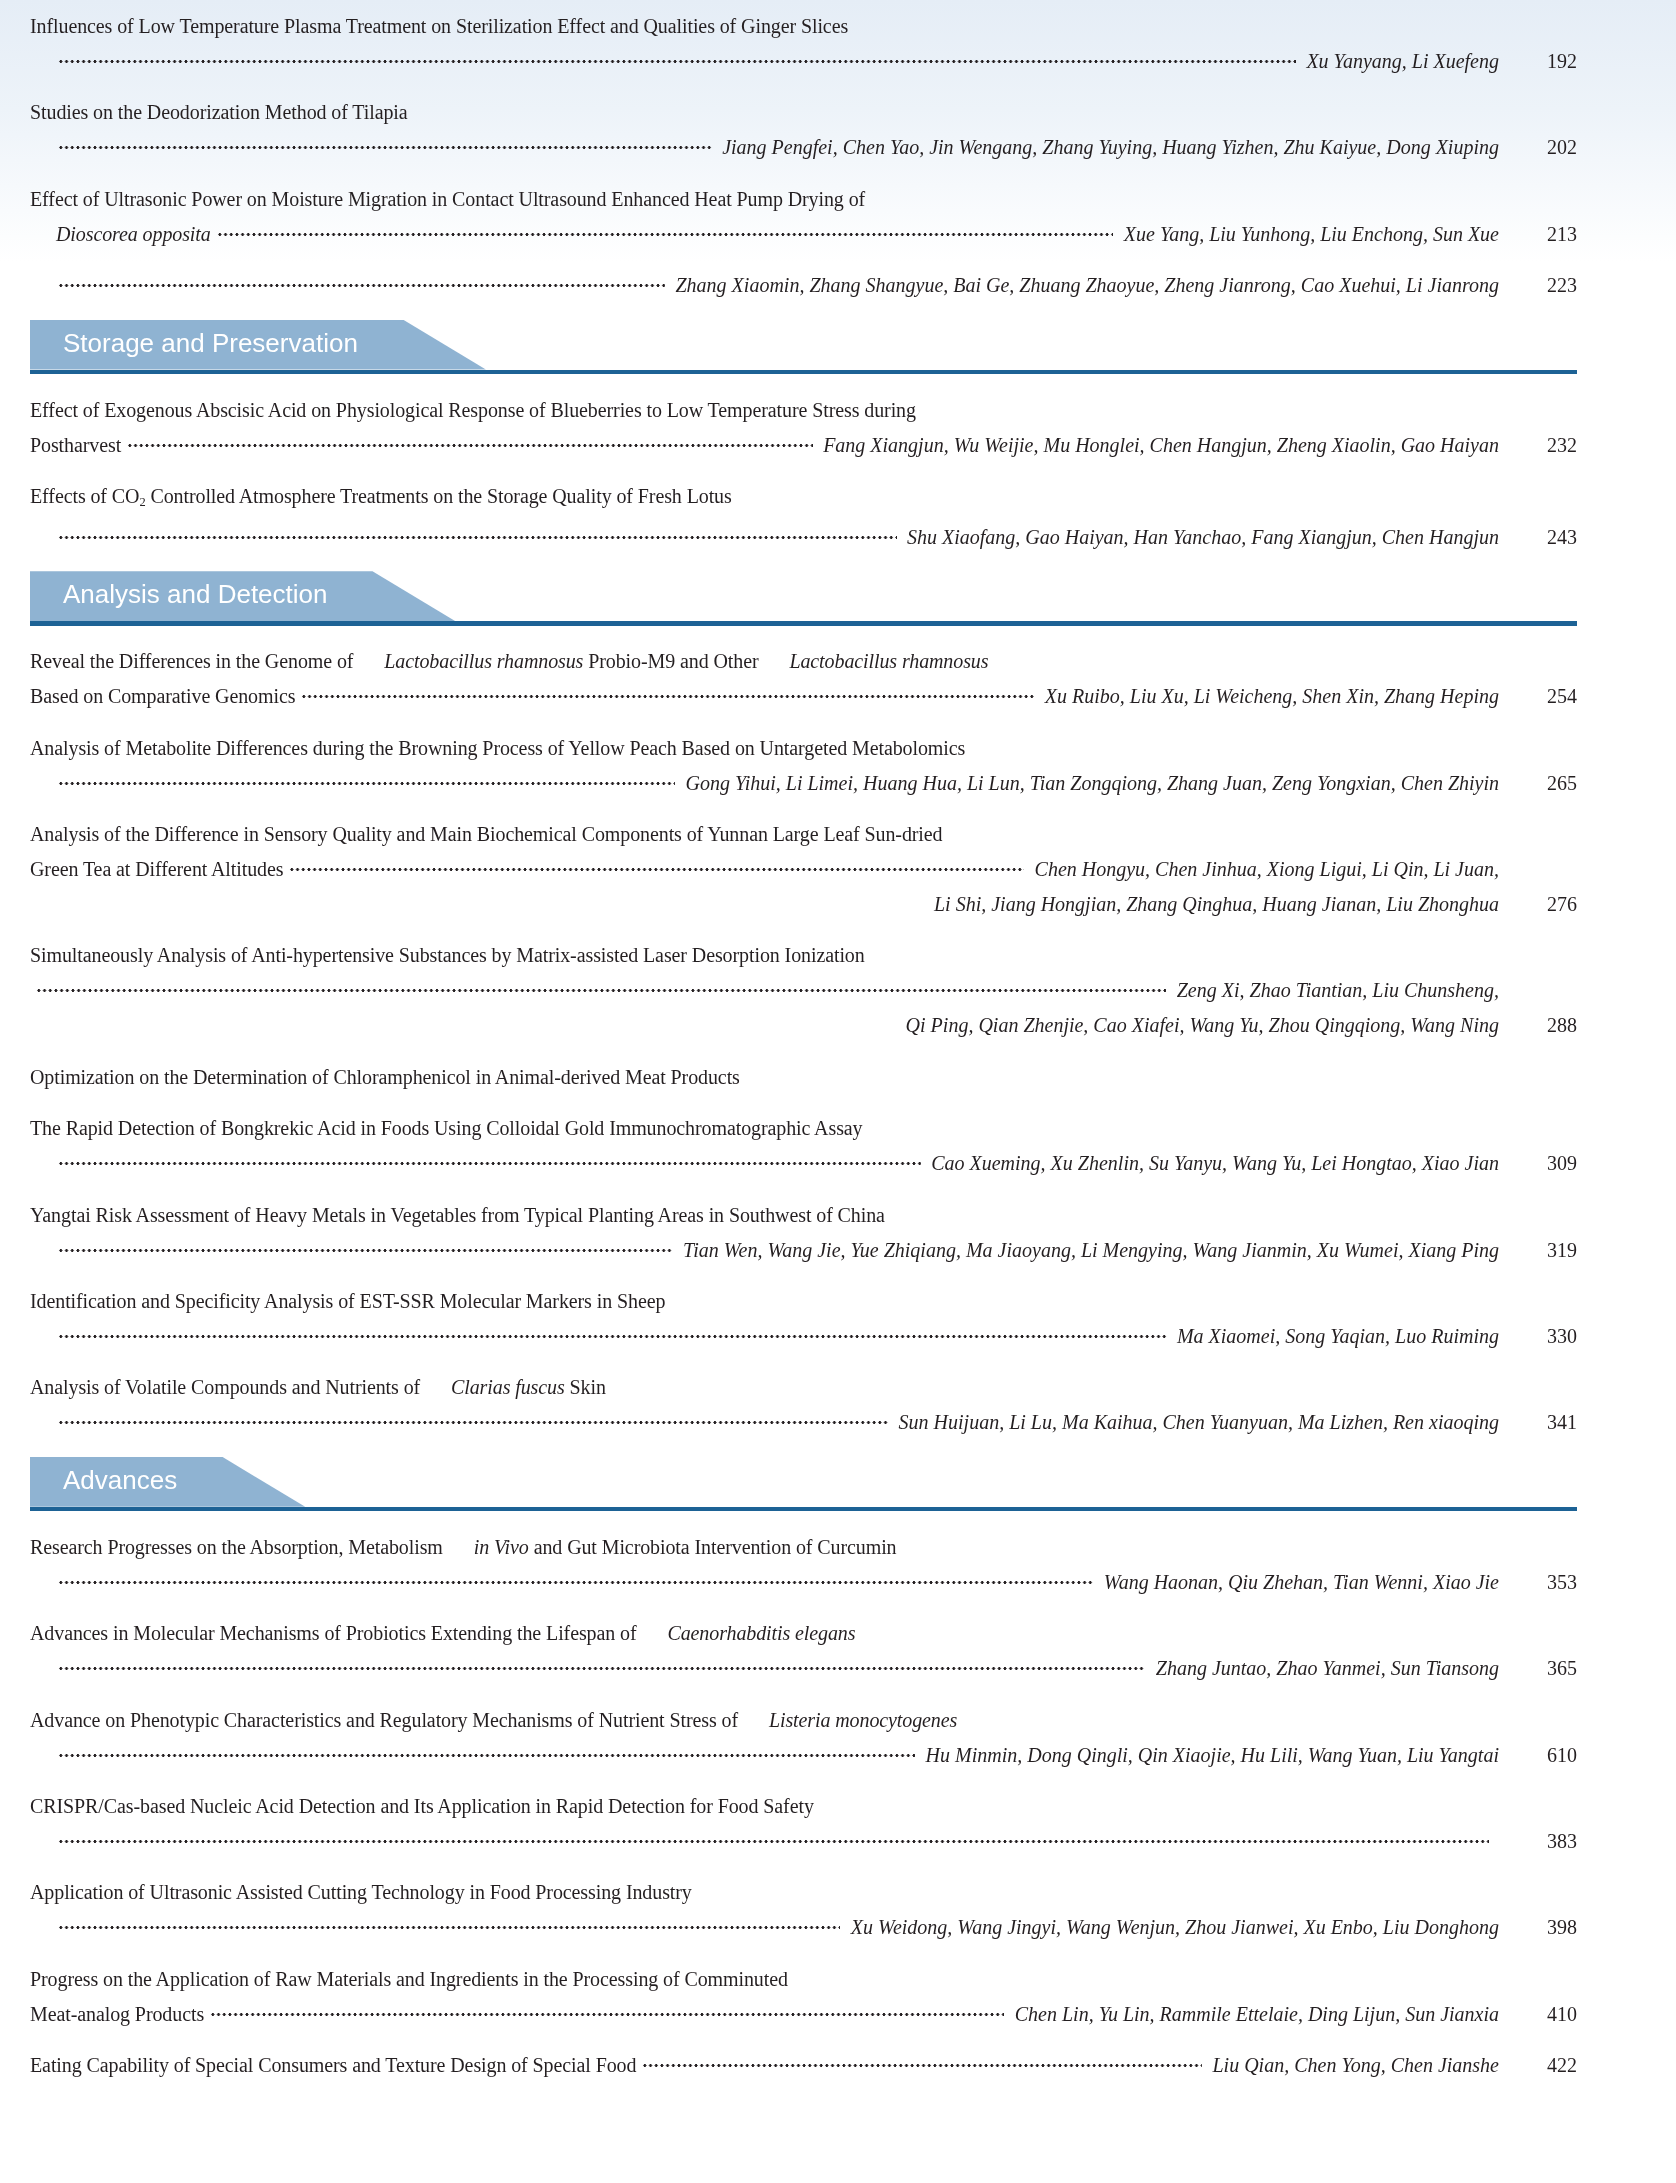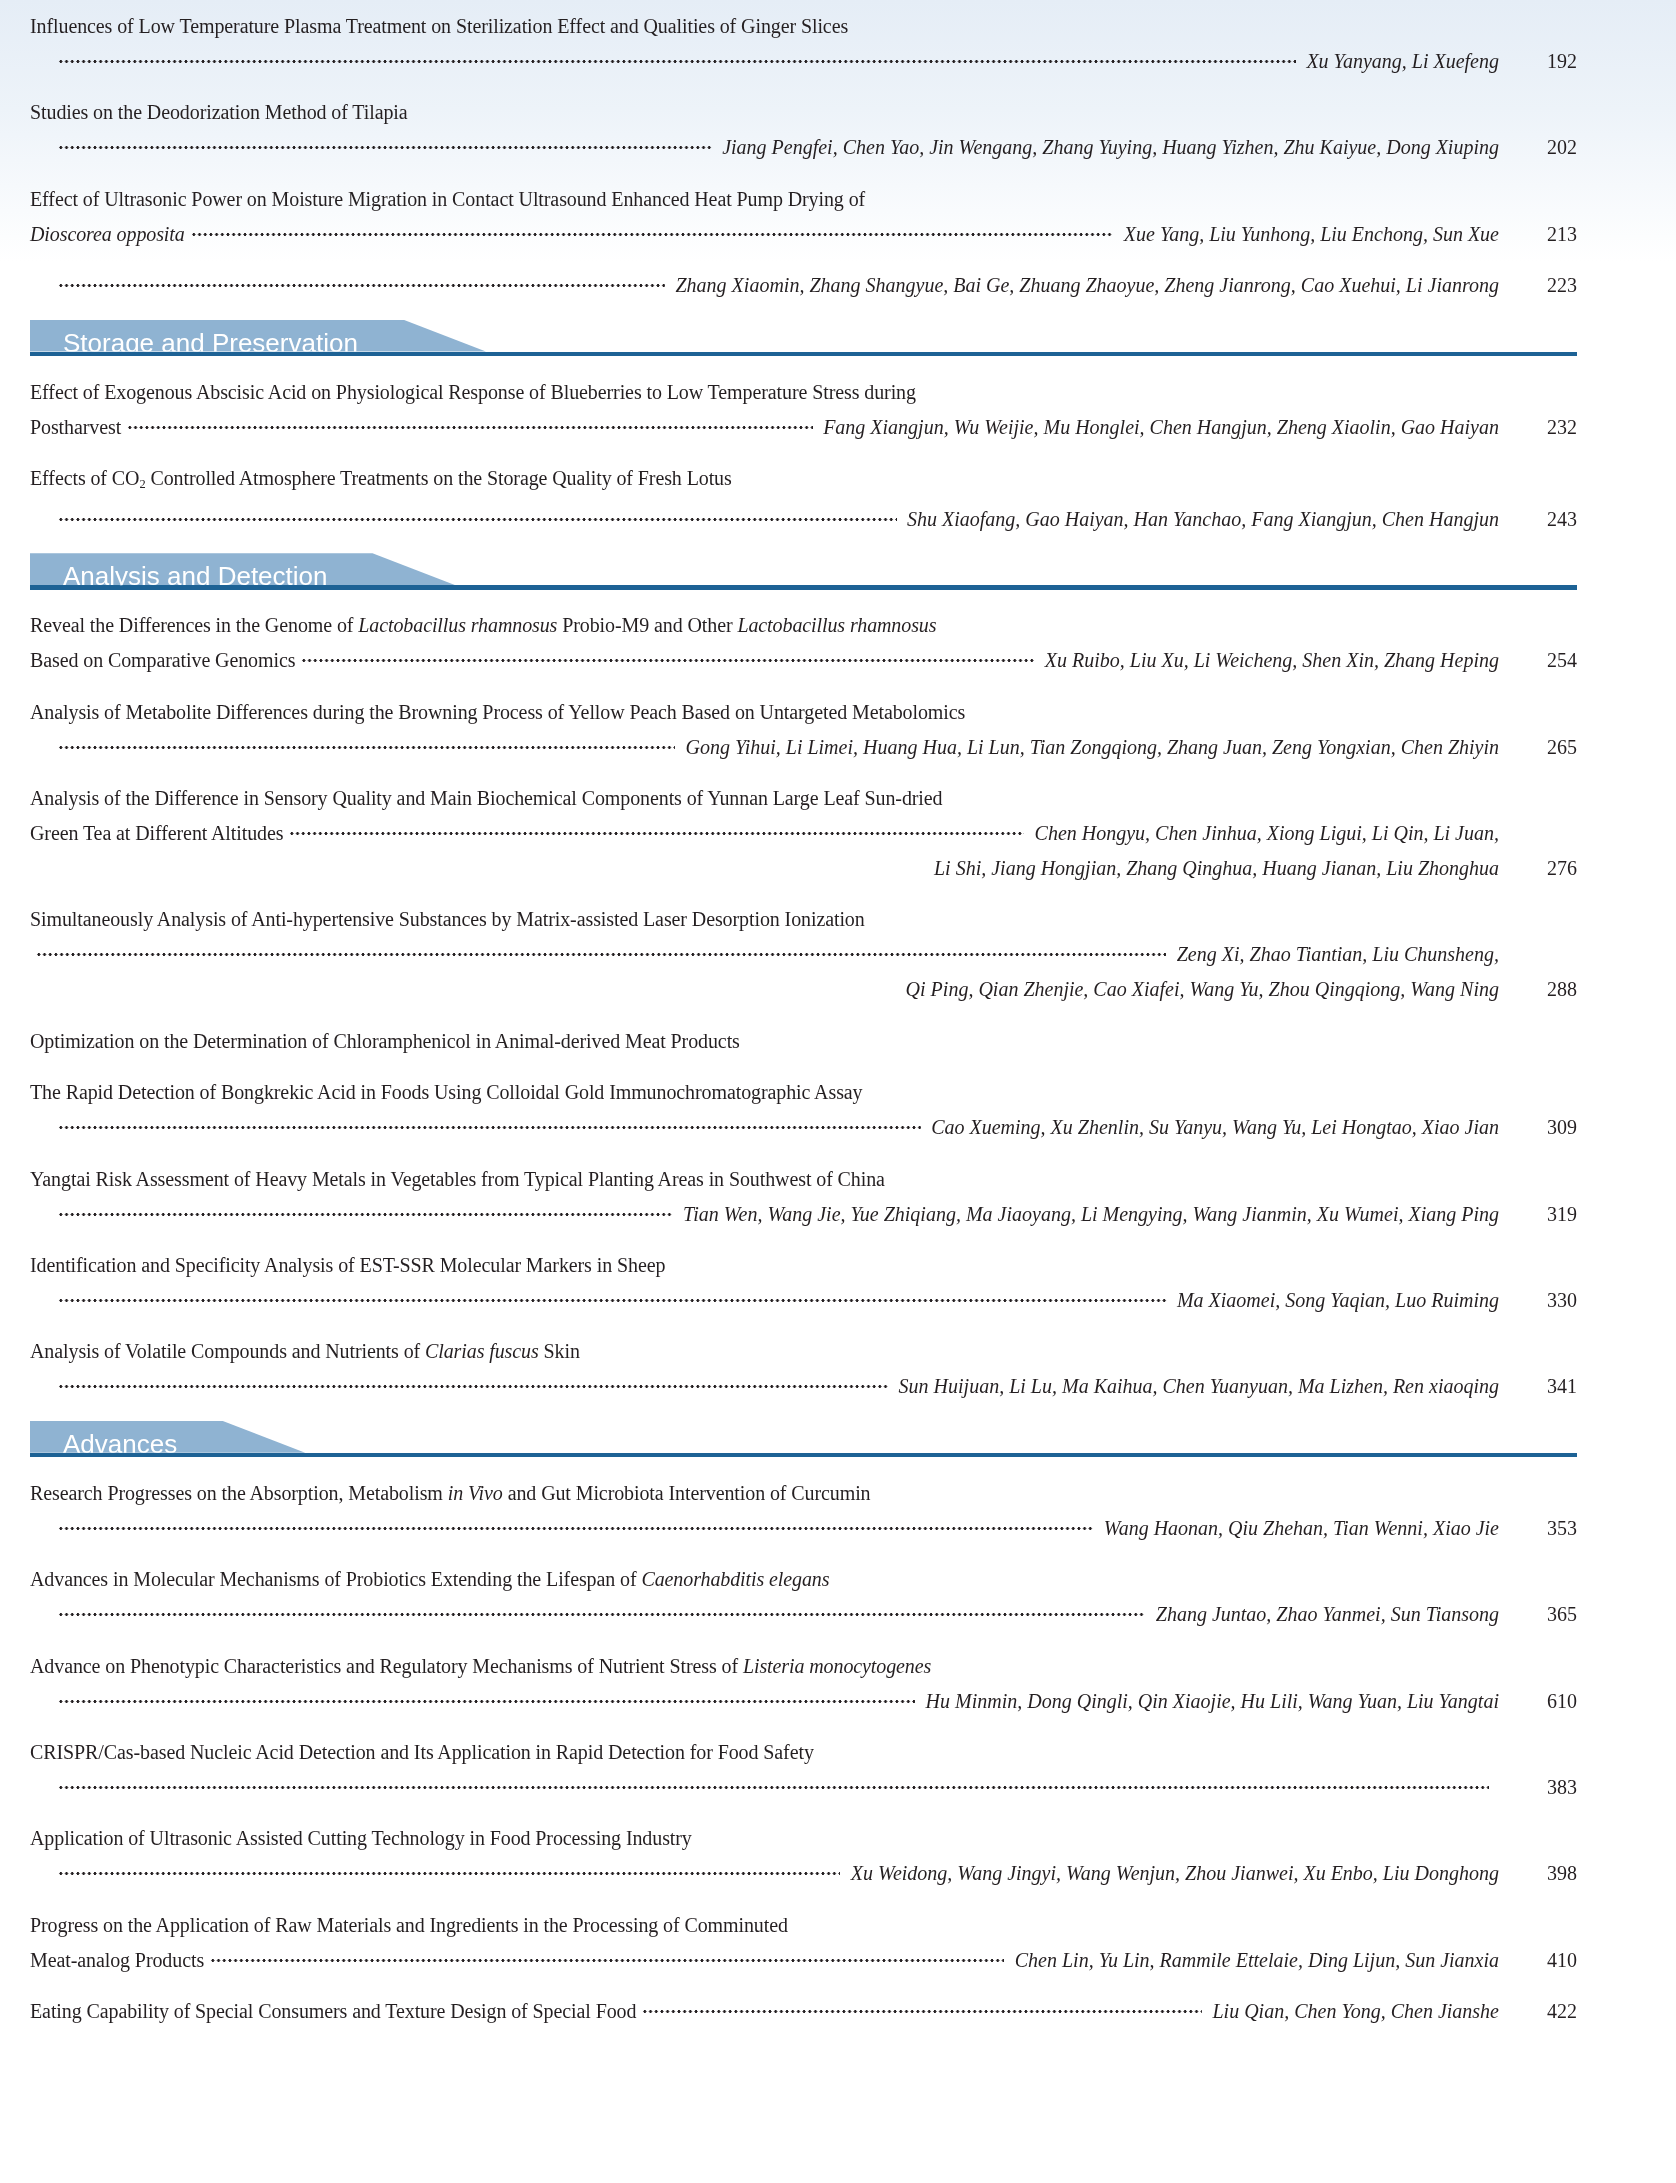--- a/index.html
+++ b/index.html
@@ -5,40 +5,40 @@
   html,body{margin:0;padding:0;}
   body{
     width:1677px;height:2183px;overflow:hidden;
     background:linear-gradient(180deg,#e5edf6 0%,#edf3f9 5%,#ffffff 12%);
     font-family:"Liberation Serif",serif;
     color:#241f21;
   }
   .content{padding:9px 100px 0 30px;}
   .entry{margin-bottom:16.4px;font-size:20px;line-height:35px;}
   .title-line{letter-spacing:-0.1px;}
-  .it{font-style:italic;}
+  .it{font-style:italic;margin-left:26px;}
   .sub{font-size:0.62em;vertical-align:-0.22em;}
   .lead-line{display:flex;}
   .tail{white-space:nowrap;letter-spacing:-0.1px;}
   .leader{
     flex:1 1 auto;min-width:12px;margin:0 10.4px 0 6px;
     background-image:radial-gradient(circle,var(--dot,#2b2527) 1.3px,transparent 1.7px);
     background-size:5.7px 35px;background-repeat:repeat-x;background-position:0 0;
   }
   .leader.indent{margin-left:28px;}
   .authors{font-style:italic;white-space:nowrap;}
   .page{width:46px;margin-left:32px;text-align:right;white-space:nowrap;flex:0 0 auto;}
   .cont-line{display:flex;justify-content:flex-end;}
   .banner-block{margin:12px 0 18.6px;line-height:0;}
   .banner{
     display:inline-block;
     background:var(--banner-bg,#8fb3d2);
     color:var(--banner-fg,#ffffff);
     font-family:"Liberation Sans",sans-serif;
-    font-size:26px;line-height:46px;height:32px;
+    font-size:26px;line-height:46px;height:50px;
     padding:0 128px 0 33px;
     clip-path:polygon(0 0,calc(100% - 83px) 0,100% 100%,0 100%);
   }
   .rule{height:4.5px;background:var(--rule,#1d6295);}
 </style>
 </head>
 <body>
 
 <div class="content" id="root">
     <div class="entry">

